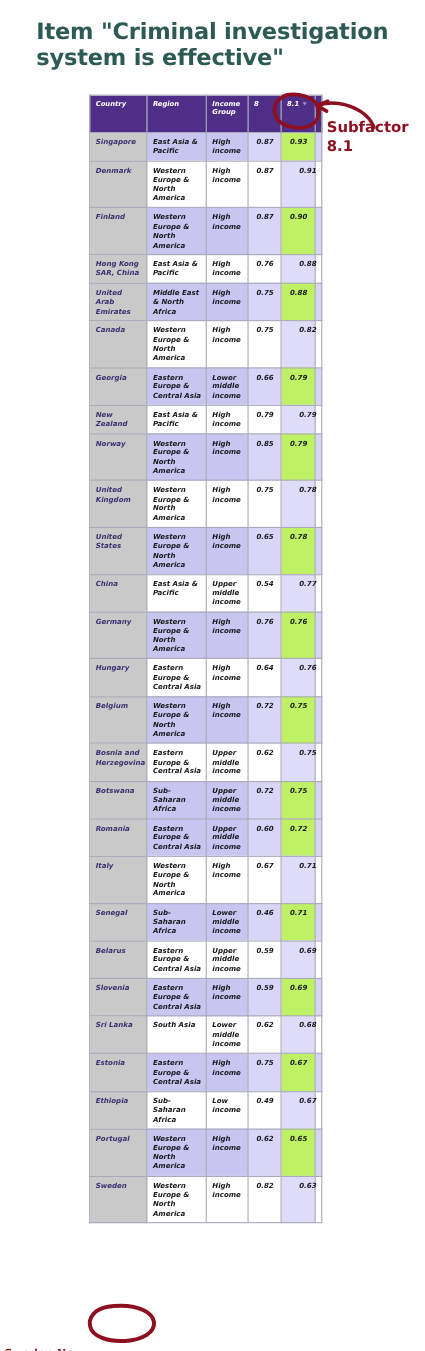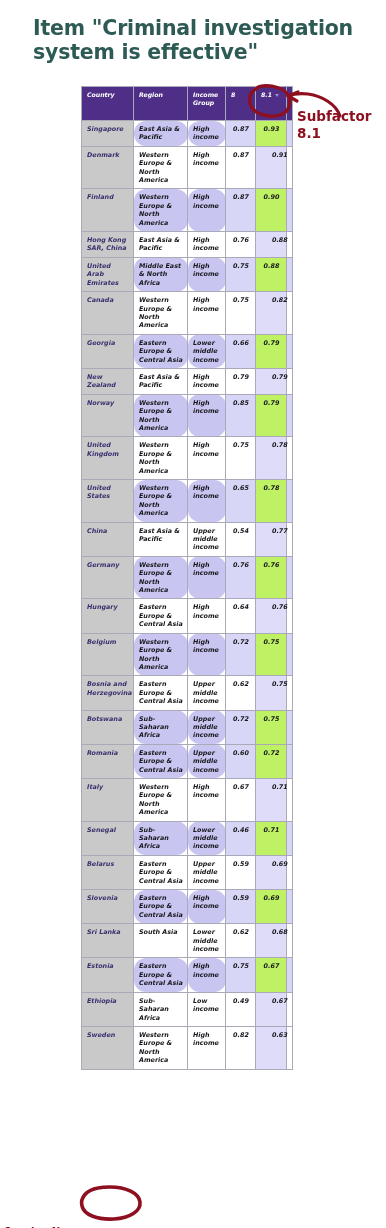--- a/index.html
+++ b/index.html
@@ -90,21 +90,20 @@
 
   
   td.country {
     background: #c9c9c9;
     color: #3b2f6e;
     font-weight: bold;
   }
   td.region, td.income {
     color: #17171c;
     font-weight: bold;
-    border-radius: 12px;
   }
   td.f8 {
     color: #17171c;
     font-weight: bold;
     text-align: center;
   }
   td.f81 {
     color: #17171c;
     font-weight: bold;
     text-align: center;
@@ -375,20 +374,28 @@
           <td class="pad"></td>
         </tr>
         <tr class="plain">
           <td class="country">Ethiopia</td>
           <td class="region">Sub-Saharan Africa</td>
           <td class="income">Low income</td>
           <td class="f8">0.49</td>
           <td class="f81">0.67</td>
           <td class="pad"></td>
         </tr>
+        <tr class="band">
+          <td class="country">Portugal</td>
+          <td class="region">Western Europe &amp; North America</td>
+          <td class="income">High income</td>
+          <td class="f8">0.62</td>
+          <td class="f81">0.65</td>
+          <td class="pad"></td>
+        </tr>
         <tr class="plain">
           <td class="country">Sweden</td>
           <td class="region">Western Europe &amp; North America</td>
           <td class="income">High income</td>
           <td class="f8">0.82</td>
           <td class="f81">0.63</td>
           <td class="pad"></td>
         </tr>
       </tbody>
   </table>

